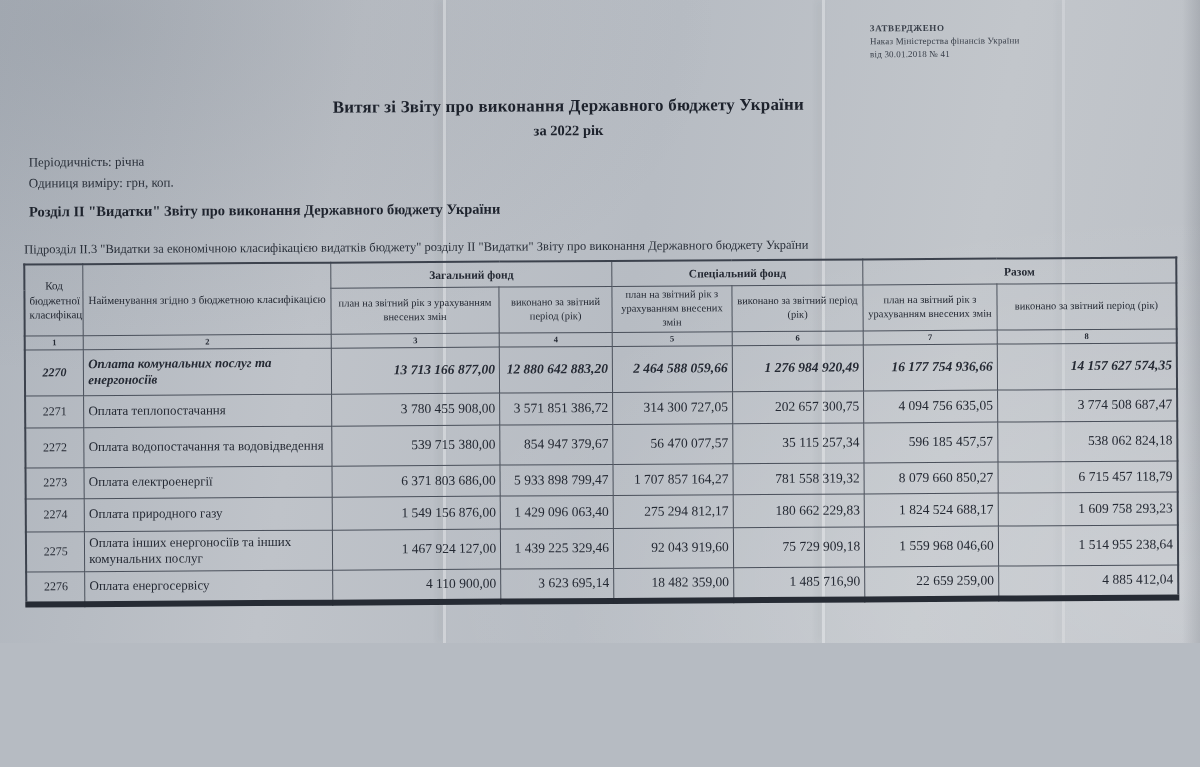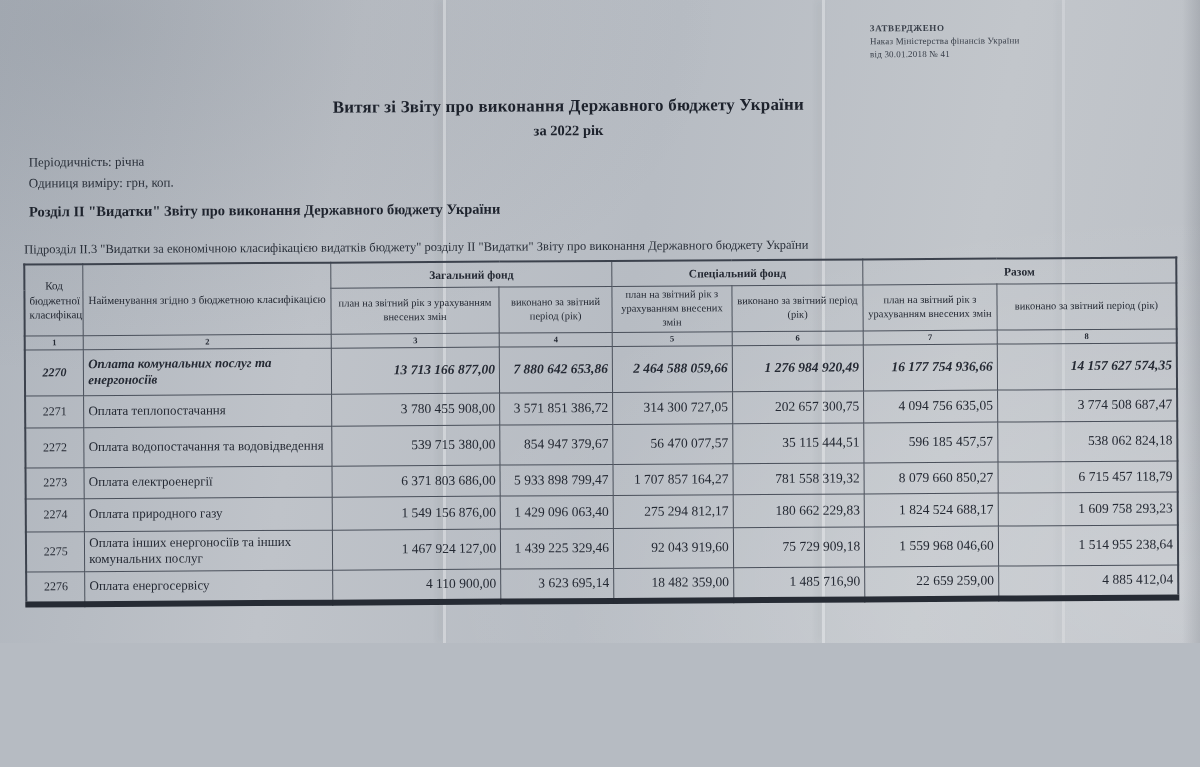--- a/index.html
+++ b/index.html
@@ -225,21 +225,21 @@
           <td>6</td>
           <td>7</td>
           <td>8</td>
         </tr>
       </thead>
       <tbody>
         <tr class="r0 bold-row">
           <td class="code">2270</td>
           <td class="name">Оплата комунальних послуг та енергоносіїв</td>
           <td class="num">13 713 166 877,00</td>
-          <td class="num">7 880 642 653,86</td>
+          <td class="num">12 880 642 883,20</td>
           <td class="num">2 464 588 059,66</td>
           <td class="num">1 276 984 920,49</td>
           <td class="num">16 177 754 936,66</td>
           <td class="num">14 157 627 574,35</td>
         </tr>
         <tr class="r1">
           <td class="code">2271</td>
           <td class="name">Оплата теплопостачання</td>
           <td class="num">3 780 455 908,00</td>
           <td class="num">3 571 851 386,72</td>
@@ -247,21 +247,21 @@
           <td class="num">202 657 300,75</td>
           <td class="num">4 094 756 635,05</td>
           <td class="num">3 774 508 687,47</td>
         </tr>
         <tr class="r2">
           <td class="code">2272</td>
           <td class="name">Оплата водопостачання та водовідведення</td>
           <td class="num">539 715 380,00</td>
           <td class="num">854 947 379,67</td>
           <td class="num">56 470 077,57</td>
-          <td class="num">35 115 444,51</td>
+          <td class="num">35 115 257,34</td>
           <td class="num">596 185 457,57</td>
           <td class="num">538 062 824,18</td>
         </tr>
         <tr class="r3">
           <td class="code">2273</td>
           <td class="name">Оплата електроенергії</td>
           <td class="num">6 371 803 686,00</td>
           <td class="num">5 933 898 799,47</td>
           <td class="num">1 707 857 164,27</td>
           <td class="num">781 558 319,32</td>

